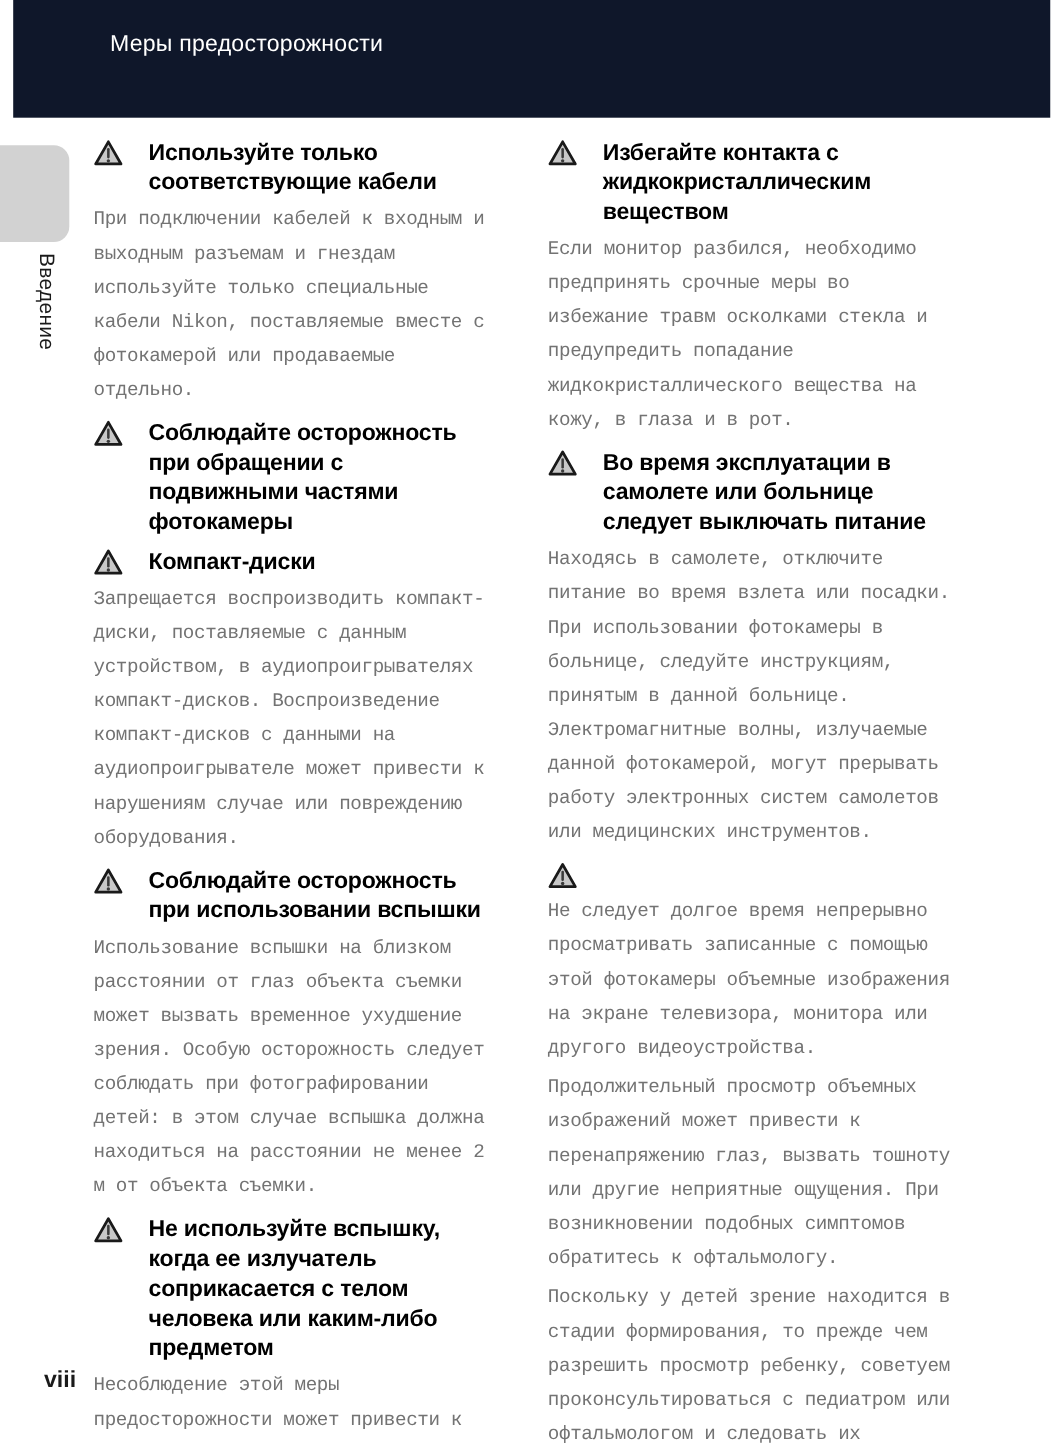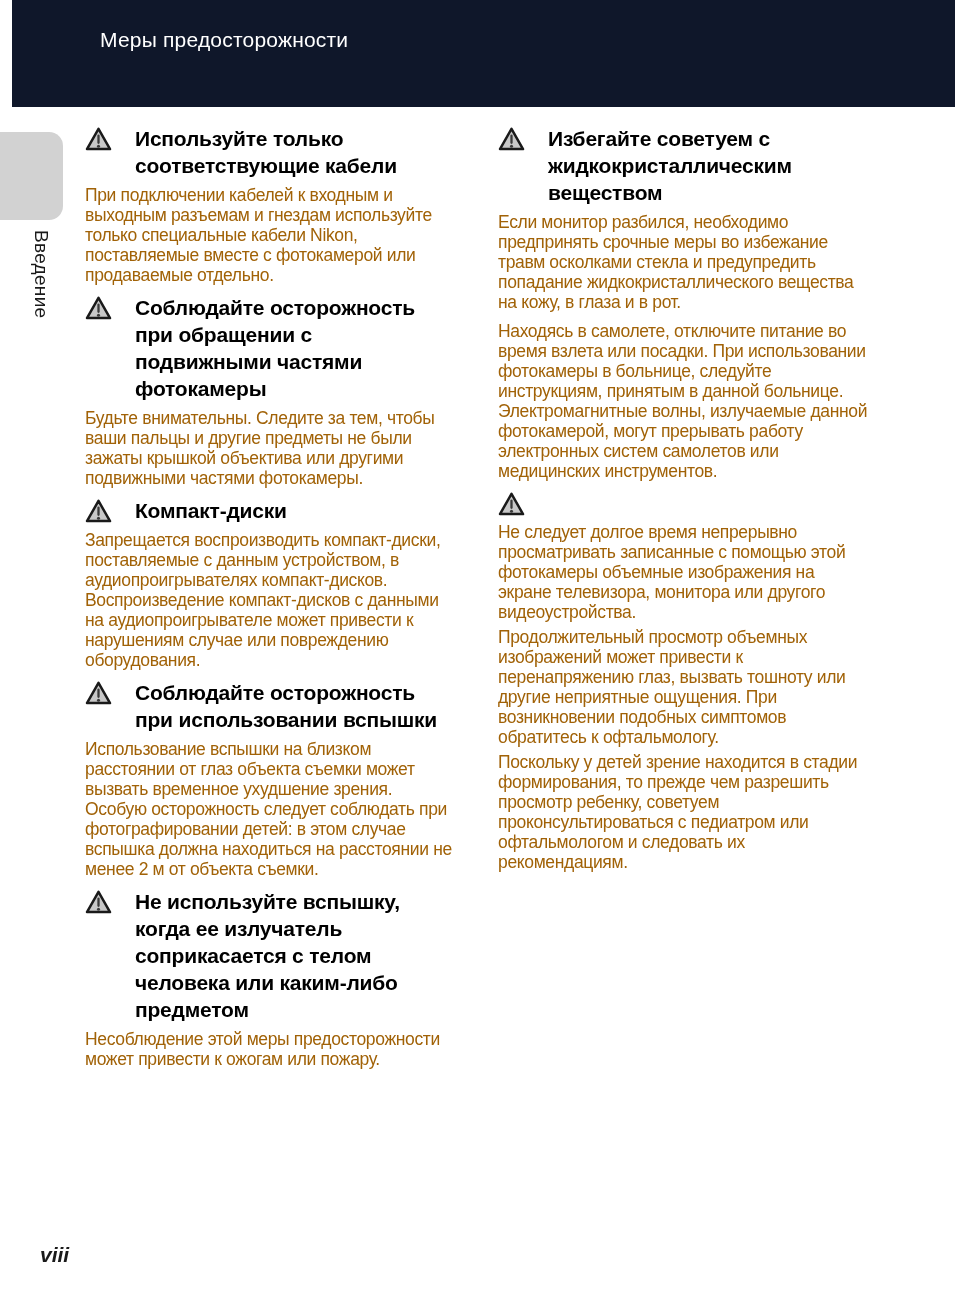--- a/index.html
+++ b/index.html
@@ -66,31 +66,31 @@
     font-size: 21px;
     font-weight: 700;
     line-height: 27px;
     color: #000000;
     letter-spacing: -0.2px;
     white-space: pre-line;
   }
   p.body {
     margin: 0 0 5px 0;
     font-size: 17.5px;
-    line-height: 20px;
-    color: #a16207;
+    line-height: 31px;
+    color: #737373;
     letter-spacing: -0.35px;
+    font-family: Liberation Mono, monospace;
   }
   p.body:last-child { margin-bottom: 0; }
   
   .page-number {
     position: absolute;
     left: 40px; top: 1243px;
     font-size: 21px;
-    font-style: italic;
     font-weight: 600;
     color: #1a1a1a;
   }
 </style>
 </head>
 <body>
 
 <div class="page">
 
   <div class="header">
@@ -119,21 +119,20 @@
             <svg class="warn-icon" width="27" height="24" viewBox="0 0 28 25" aria-hidden="true">
               <path d="M14 2 L26 23 L2 23 Z" fill="#c8c8c8" stroke="#1a1a1a" stroke-width="2.6" stroke-linejoin="round"></path>
               <path d="M14 9 L14 16.5" stroke="#3a3a3a" stroke-width="2.4" stroke-linecap="round"></path>
               <circle cx="14" cy="20" r="1.6" fill="#3a3a3a"></circle>
             </svg>
             <h2 class="sec-title">Соблюдайте осторожность
 при обращении с
 подвижными частями
 фотокамеры</h2>
           </div>
-          <p class="body">Будьте внимательны. Следите за тем, чтобы ваши пальцы и другие предметы не были зажаты крышкой объектива или другими подвижными частями фотокамеры.</p>
         </section>
         <section class="sec">
           <div class="sec-head">
             <svg class="warn-icon" width="27" height="24" viewBox="0 0 28 25" aria-hidden="true">
               <path d="M14 2 L26 23 L2 23 Z" fill="#c8c8c8" stroke="#1a1a1a" stroke-width="2.6" stroke-linejoin="round"></path>
               <path d="M14 9 L14 16.5" stroke="#3a3a3a" stroke-width="2.4" stroke-linecap="round"></path>
               <circle cx="14" cy="20" r="1.6" fill="#3a3a3a"></circle>
             </svg>
             <h2 class="sec-title">Компакт-диски</h2>
           </div>
@@ -168,27 +167,37 @@
         </section>
       </div>
     <div class="col" id="col-right">
         <section class="sec">
           <div class="sec-head">
             <svg class="warn-icon" width="27" height="24" viewBox="0 0 28 25" aria-hidden="true">
               <path d="M14 2 L26 23 L2 23 Z" fill="#c8c8c8" stroke="#1a1a1a" stroke-width="2.6" stroke-linejoin="round"></path>
               <path d="M14 9 L14 16.5" stroke="#3a3a3a" stroke-width="2.4" stroke-linecap="round"></path>
               <circle cx="14" cy="20" r="1.6" fill="#3a3a3a"></circle>
             </svg>
-            <h2 class="sec-title">Избегайте советуем с
+            <h2 class="sec-title">Избегайте контакта с
 жидкокристаллическим
 веществом</h2>
           </div>
           <p class="body">Если монитор разбился, необходимо предпринять срочные меры во избежание травм осколками стекла и предупредить попадание жидкокристаллического вещества на кожу, в глаза и в рот.</p>
         </section>
         <section class="sec">
+          <div class="sec-head">
+            <svg class="warn-icon" width="27" height="24" viewBox="0 0 28 25" aria-hidden="true">
+              <path d="M14 2 L26 23 L2 23 Z" fill="#c8c8c8" stroke="#1a1a1a" stroke-width="2.6" stroke-linejoin="round"></path>
+              <path d="M14 9 L14 16.5" stroke="#3a3a3a" stroke-width="2.4" stroke-linecap="round"></path>
+              <circle cx="14" cy="20" r="1.6" fill="#3a3a3a"></circle>
+            </svg>
+            <h2 class="sec-title">Во время эксплуатации в
+самолете или больнице
+следует выключать питание</h2>
+          </div>
           <p class="body">Находясь в самолете, отключите питание во время взлета или посадки. При использовании фотокамеры в больнице, следуйте инструкциям, принятым в данной больнице. Электромагнитные волны, излучаемые данной фотокамерой, могут прерывать работу электронных систем самолетов или медицинских инструментов.</p>
         </section>
         <section class="sec">
           <div class="sec-head">
             <svg class="warn-icon" width="27" height="24" viewBox="0 0 28 25" aria-hidden="true">
               <path d="M14 2 L26 23 L2 23 Z" fill="#c8c8c8" stroke="#1a1a1a" stroke-width="2.6" stroke-linejoin="round"></path>
               <path d="M14 9 L14 16.5" stroke="#3a3a3a" stroke-width="2.4" stroke-linecap="round"></path>
               <circle cx="14" cy="20" r="1.6" fill="#3a3a3a"></circle>
             </svg>
           </div>

